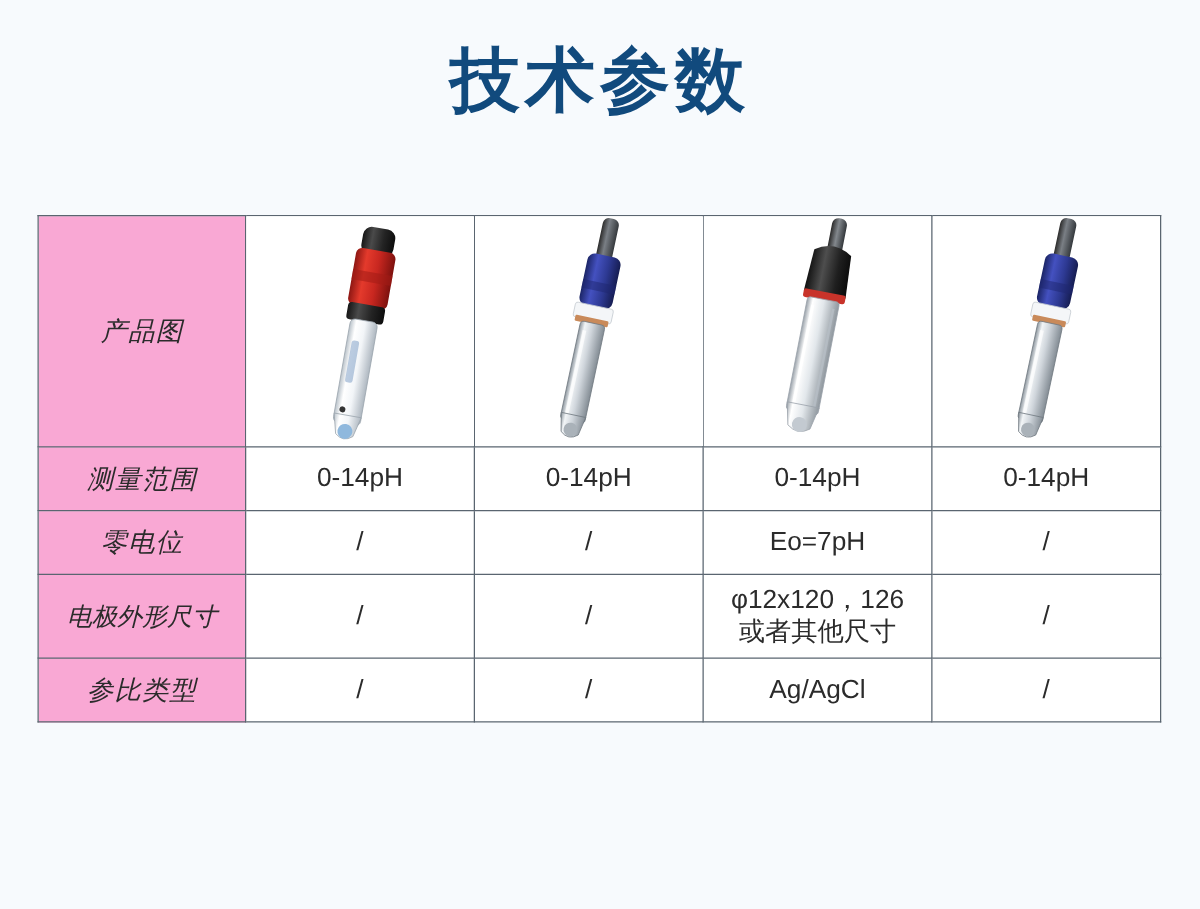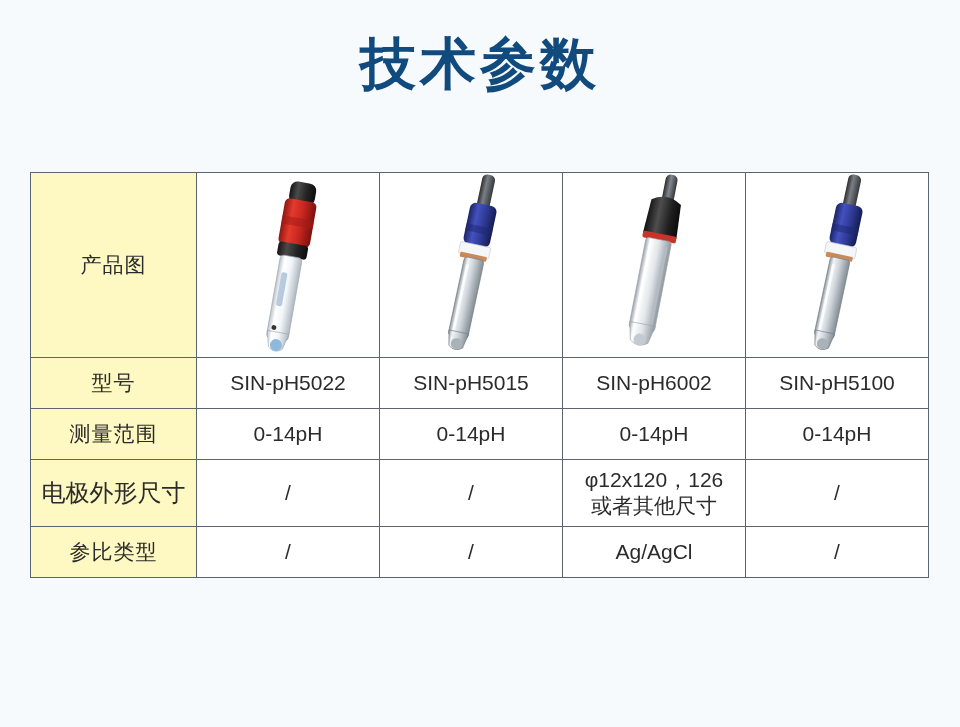--- a/index.html
+++ b/index.html
@@ -48,26 +48,27 @@
     text-align: center;
     vertical-align: middle;
     font-size: 21px;
     color: #2b2b2b;
     padding: 0 4px;
   }
   col.c-label { width: 166px; }
   col.c-data  { width: 183px; }
 
   td.row-label {
-    background: #fef9c3;
+    background: #f9a8d4;
     color: #ffffff;
     font-size: 21px;
     letter-spacing: 1px;
-  }
-  td.row-label.tight { font-size: 24px; letter-spacing: 0px; }
+    font-style: italic;
+  }
+  td.row-label.tight { font-size: 20px; letter-spacing: 0px; }
 
   td.data-cell { background: #ffffff; }
   td.slash { font-size: 22px; color: #3a3a3a; }
   td.multiline { line-height: 1.25; font-size: 20px; }
 
   tr.r-image td { height: 184px; }
   tr.r-model td { height: 50px; }
   tr.r-range td { height: 50px; }
   tr.r-temp  td { height: 50px; }
   tr.r-press td { height: 50px; }
@@ -246,38 +247,38 @@
                 <rect x="83" y="85" width="20" height="80" rx="3" fill="url(#g4sh)" stroke="#6f787f" stroke-width="0.6"></rect>
                 <rect x="86" y="92" width="3" height="70" fill="#ffffff" opacity="0.7"></rect>
                 <path d="M83 160 L103 160 L100 175 Q93 181 86 175 Z" fill="url(#g4sh)" stroke="#6f787f" stroke-width="0.6"></path>
                 <circle cx="93" cy="172" r="5.5" fill="#aab2b9"></circle>
               </g>
             </svg>
           </div>
         </td>
       </tr>
 
-      <tr class="r-model">
-        <td class="row-label">型号</td>
-        <td class="data-cell">SIN-pH5022</td>
-        <td class="data-cell">SIN-pH5015</td>
-        <td class="data-cell">SIN-pH6002</td>
-        <td class="data-cell">SIN-pH5100</td>
-      </tr>
 
       <tr class="r-range">
         <td class="row-label">测量范围</td>
         <td class="data-cell">0-14pH</td>
         <td class="data-cell">0-14pH</td>
         <td class="data-cell">0-14pH</td>
         <td class="data-cell">0-14pH</td>
       </tr>
 
 
 
+      <tr class="r-zero">
+        <td class="row-label">零电位</td>
+        <td class="data-cell slash">/</td>
+        <td class="data-cell slash">/</td>
+        <td class="data-cell">Eo=7pH</td>
+        <td class="data-cell slash">/</td>
+      </tr>
 
       <tr class="r-dim">
         <td class="row-label tight">电极外形尺寸</td>
         <td class="data-cell slash">/</td>
         <td class="data-cell slash">/</td>
         <td class="data-cell multiline">
           <div>φ12x120，126</div>
           <div>或者其他尺寸</div>
         </td>
         <td class="data-cell slash">/</td>

